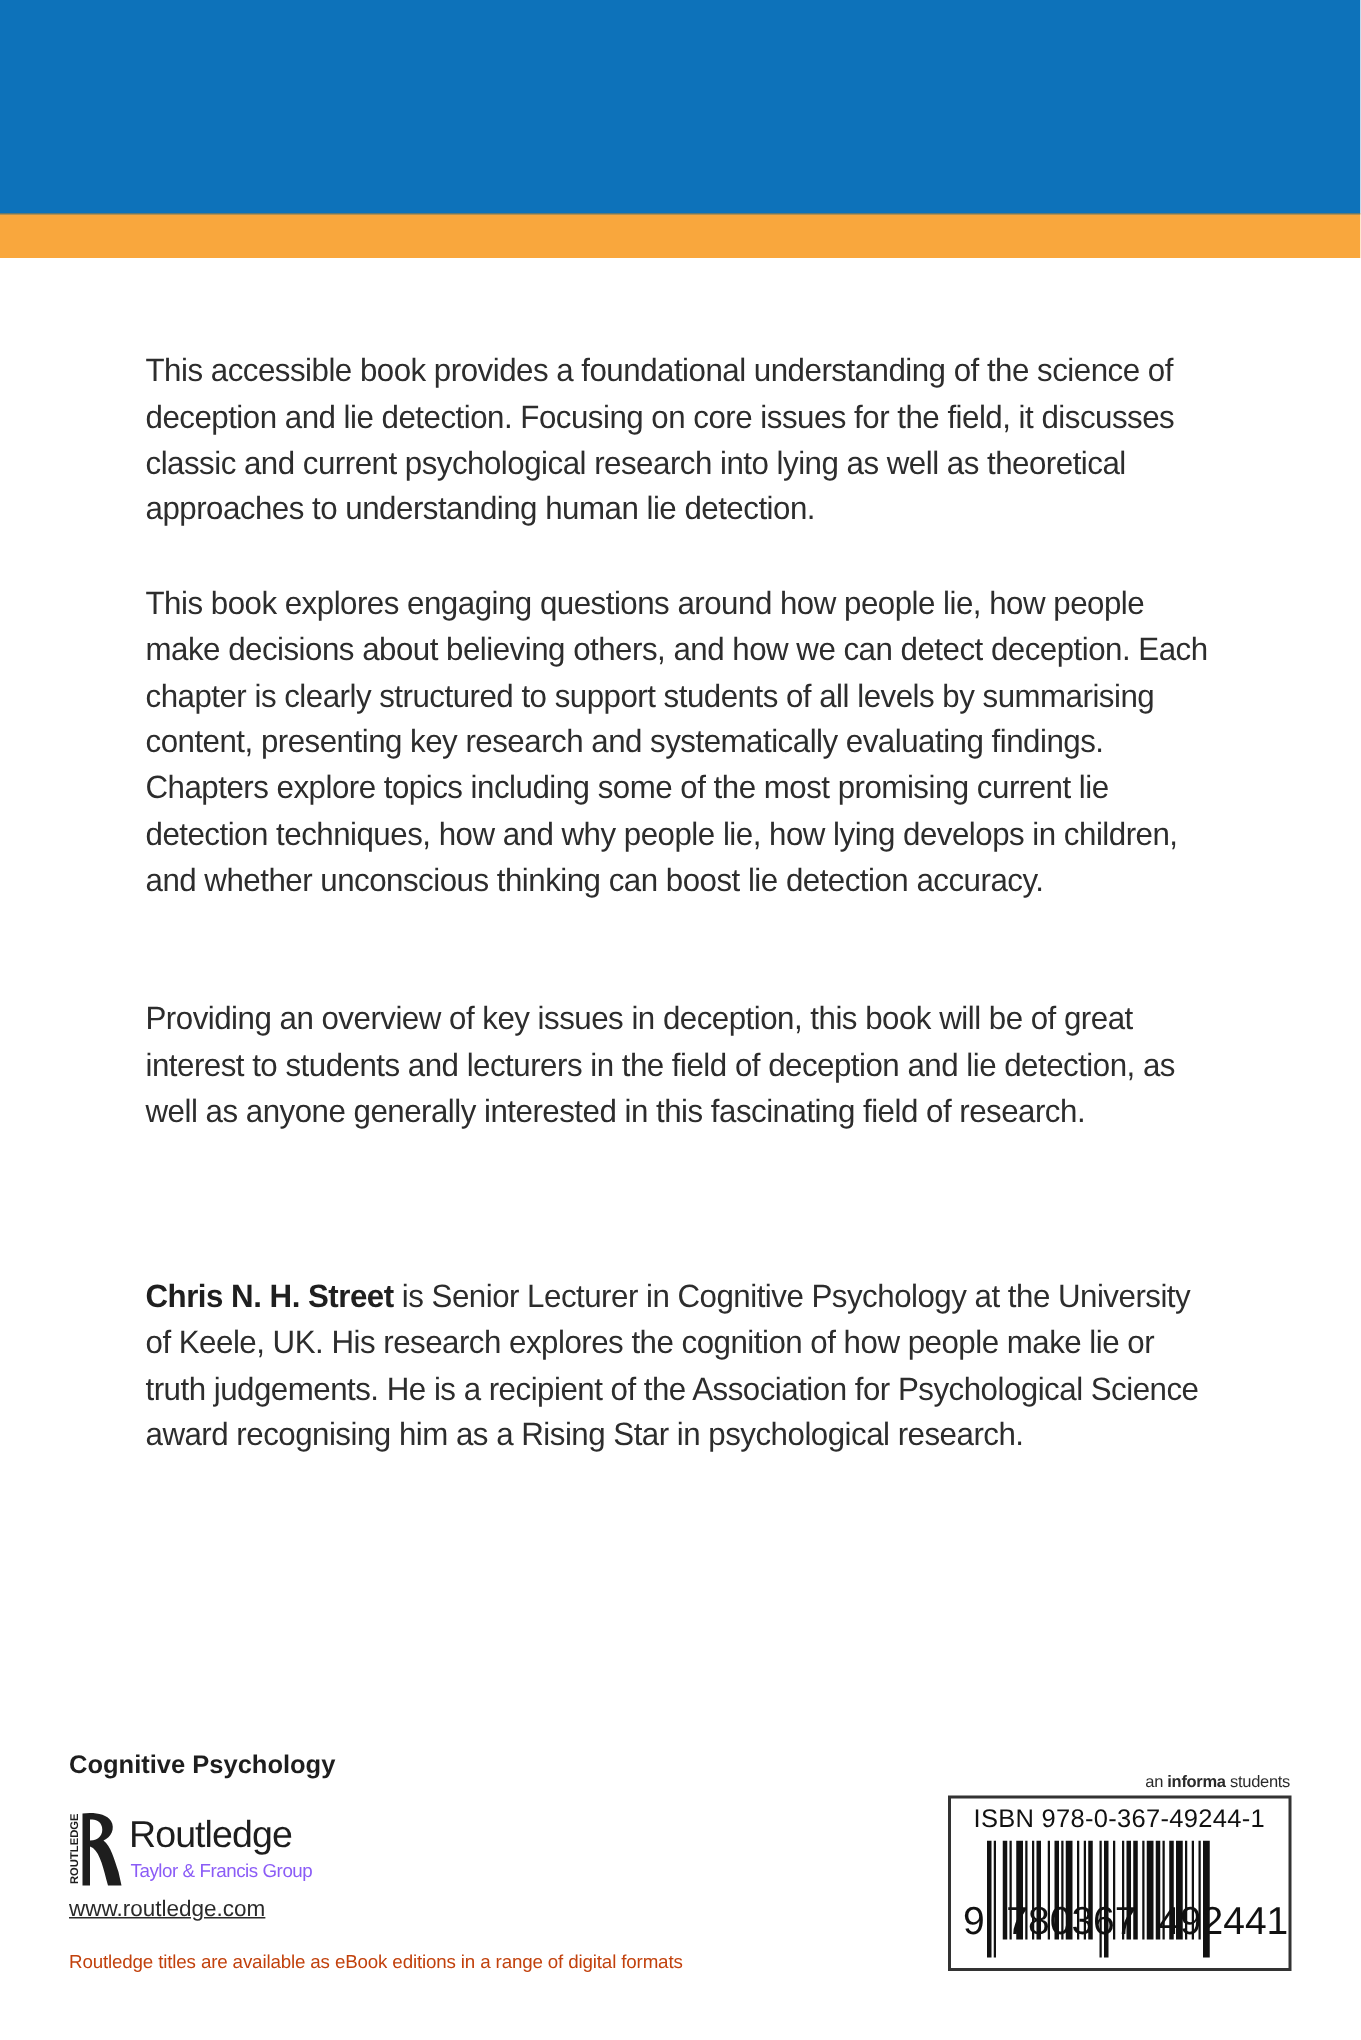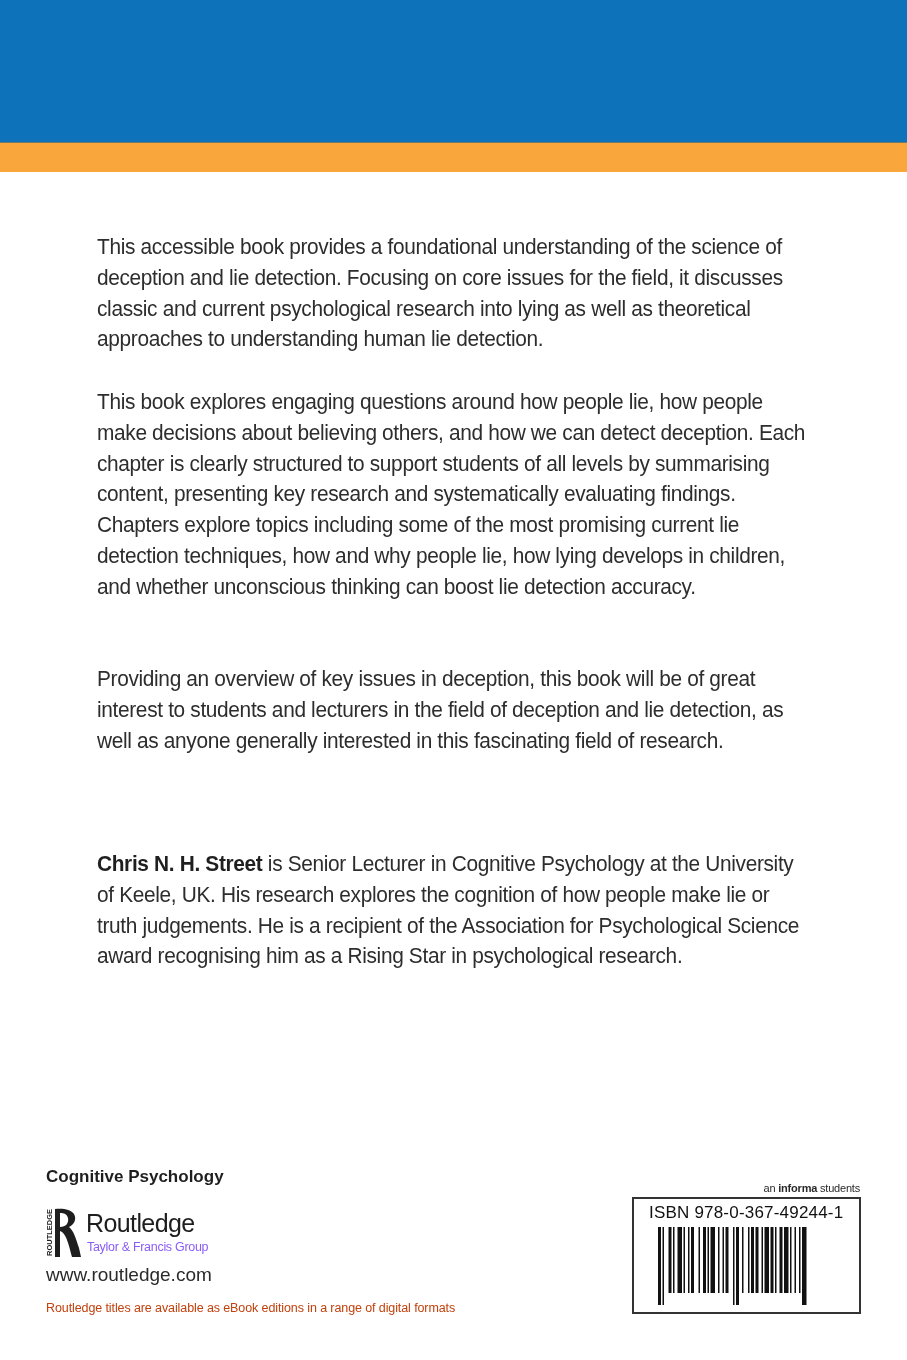--- a/index.html
+++ b/index.html
@@ -19,21 +19,21 @@
     .p2 { top: 387px; }
     .p3 { top: 664px; }
     .bio { top: 849px; }
     .bio b { font-weight: bold; color: #1f1f1f; }
     .series { position: absolute; left: 46px; top: 1167px; font-size: 17px; font-weight: bold; color: #1e1e1e; }
     .logo { position: absolute; left: 44px; top: 1208px; width: 200px; height: 52px; }
     .logo-side { position: absolute; left: 0; top: 0; width: 10px; height: 50px; }
     .logo-r { position: absolute; left: 8px; top: 0; width: 30px; height: 50px; }
     .logo-name { position: absolute; left: 42px; top: 1px; font-size: 25px; color: #1e1e1e; letter-spacing: -0.6px; }
     .logo-group { position: absolute; left: 43px; top: 32px; font-size: 12.5px; color: #8b5cf6; letter-spacing: -0.3px; }
-    .url { position: absolute; left: 46px; top: 1264px; font-size: 19px; color: #2a2a2a; }
+    .url { position: absolute; left: 46px; top: 1264px; font-size: 15px; color: #2a2a2a; text-decoration: underline; }
     .ebook { position: absolute; left: 46px; top: 1301px; font-size: 12.5px; color: #c2410c; letter-spacing: -0.1px; }
     .informa { position: absolute; right: 47px; top: 1182px; font-size: 11px; color: #2a2a2a; letter-spacing: -0.2px; }
     .informa b { font-weight: bold; text-align: center; }
     .isbn-box {
       position: absolute; left: 632px; top: 1197px; width: 229px; height: 117px;
       border: 2px solid #333; box-sizing: border-box; background: #fff;
     }
     .isbn-text { position: absolute; left: 15px; top: 4px; font-size: 17px; color: #111; letter-spacing: 0.2px; }
     .barcode { position: absolute; left: 24px; top: 28px; width: 190px; height: 80px; }
     .bc-digits { position: absolute; left: 8px; top: 66px; font-size: 26px; color: #111; background: transparent; white-space: pre; letter-spacing: 0px; }
@@ -96,13 +96,14 @@
       <rect x="106.5" y="0" width="4.5" height="66" fill="#111"></rect>
       <rect x="112.5" y="0" width="3" height="66" fill="#111"></rect>
       <rect x="117" y="0" width="1.5" height="66" fill="#111"></rect>
       <rect x="121.5" y="0" width="3" height="66" fill="#111"></rect>
       <rect x="126" y="0" width="4.5" height="66" fill="#111"></rect>
       <rect x="132" y="0" width="1.5" height="66" fill="#111"></rect>
       <rect x="136.5" y="0" width="1.5" height="66" fill="#111"></rect>
       <rect x="141" y="0" width="1.5" height="66" fill="#111"></rect>
       <rect x="144" y="0" width="4.5" height="78" fill="#111"></rect>
     </svg>
+  <div class="bc-digits">9  780367  492441</div>
 </div>
 
 </body></html>

